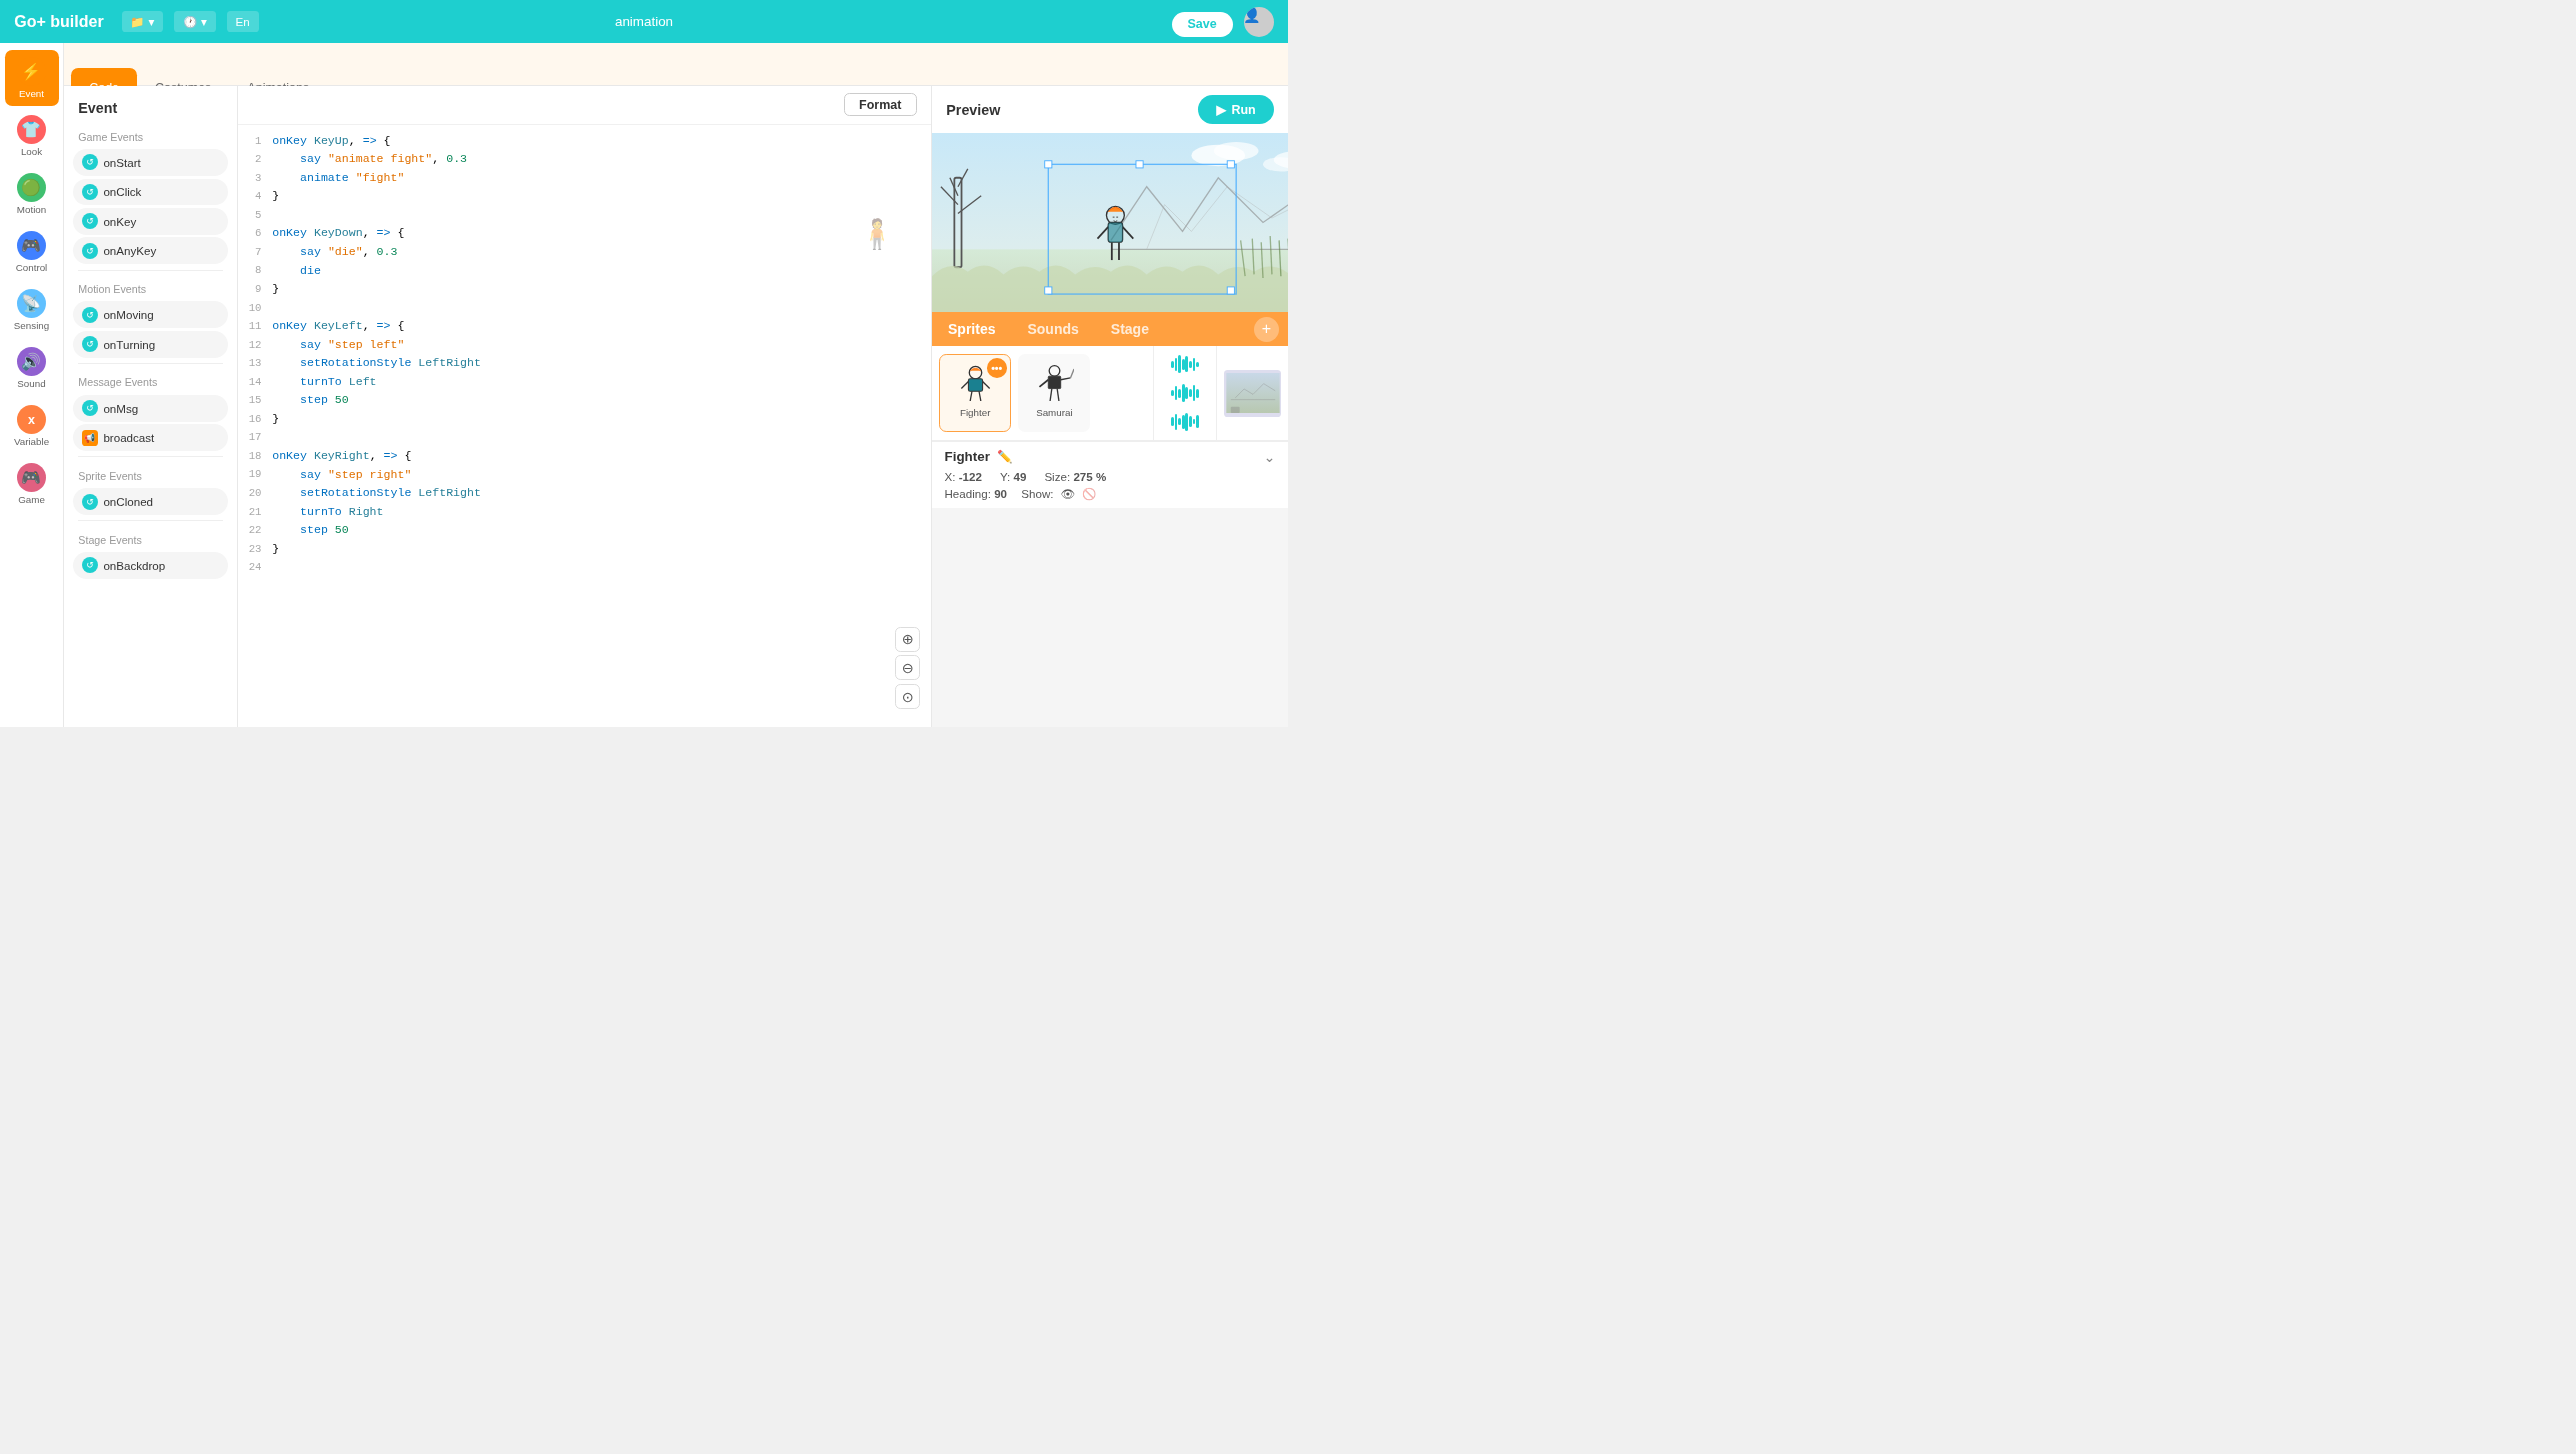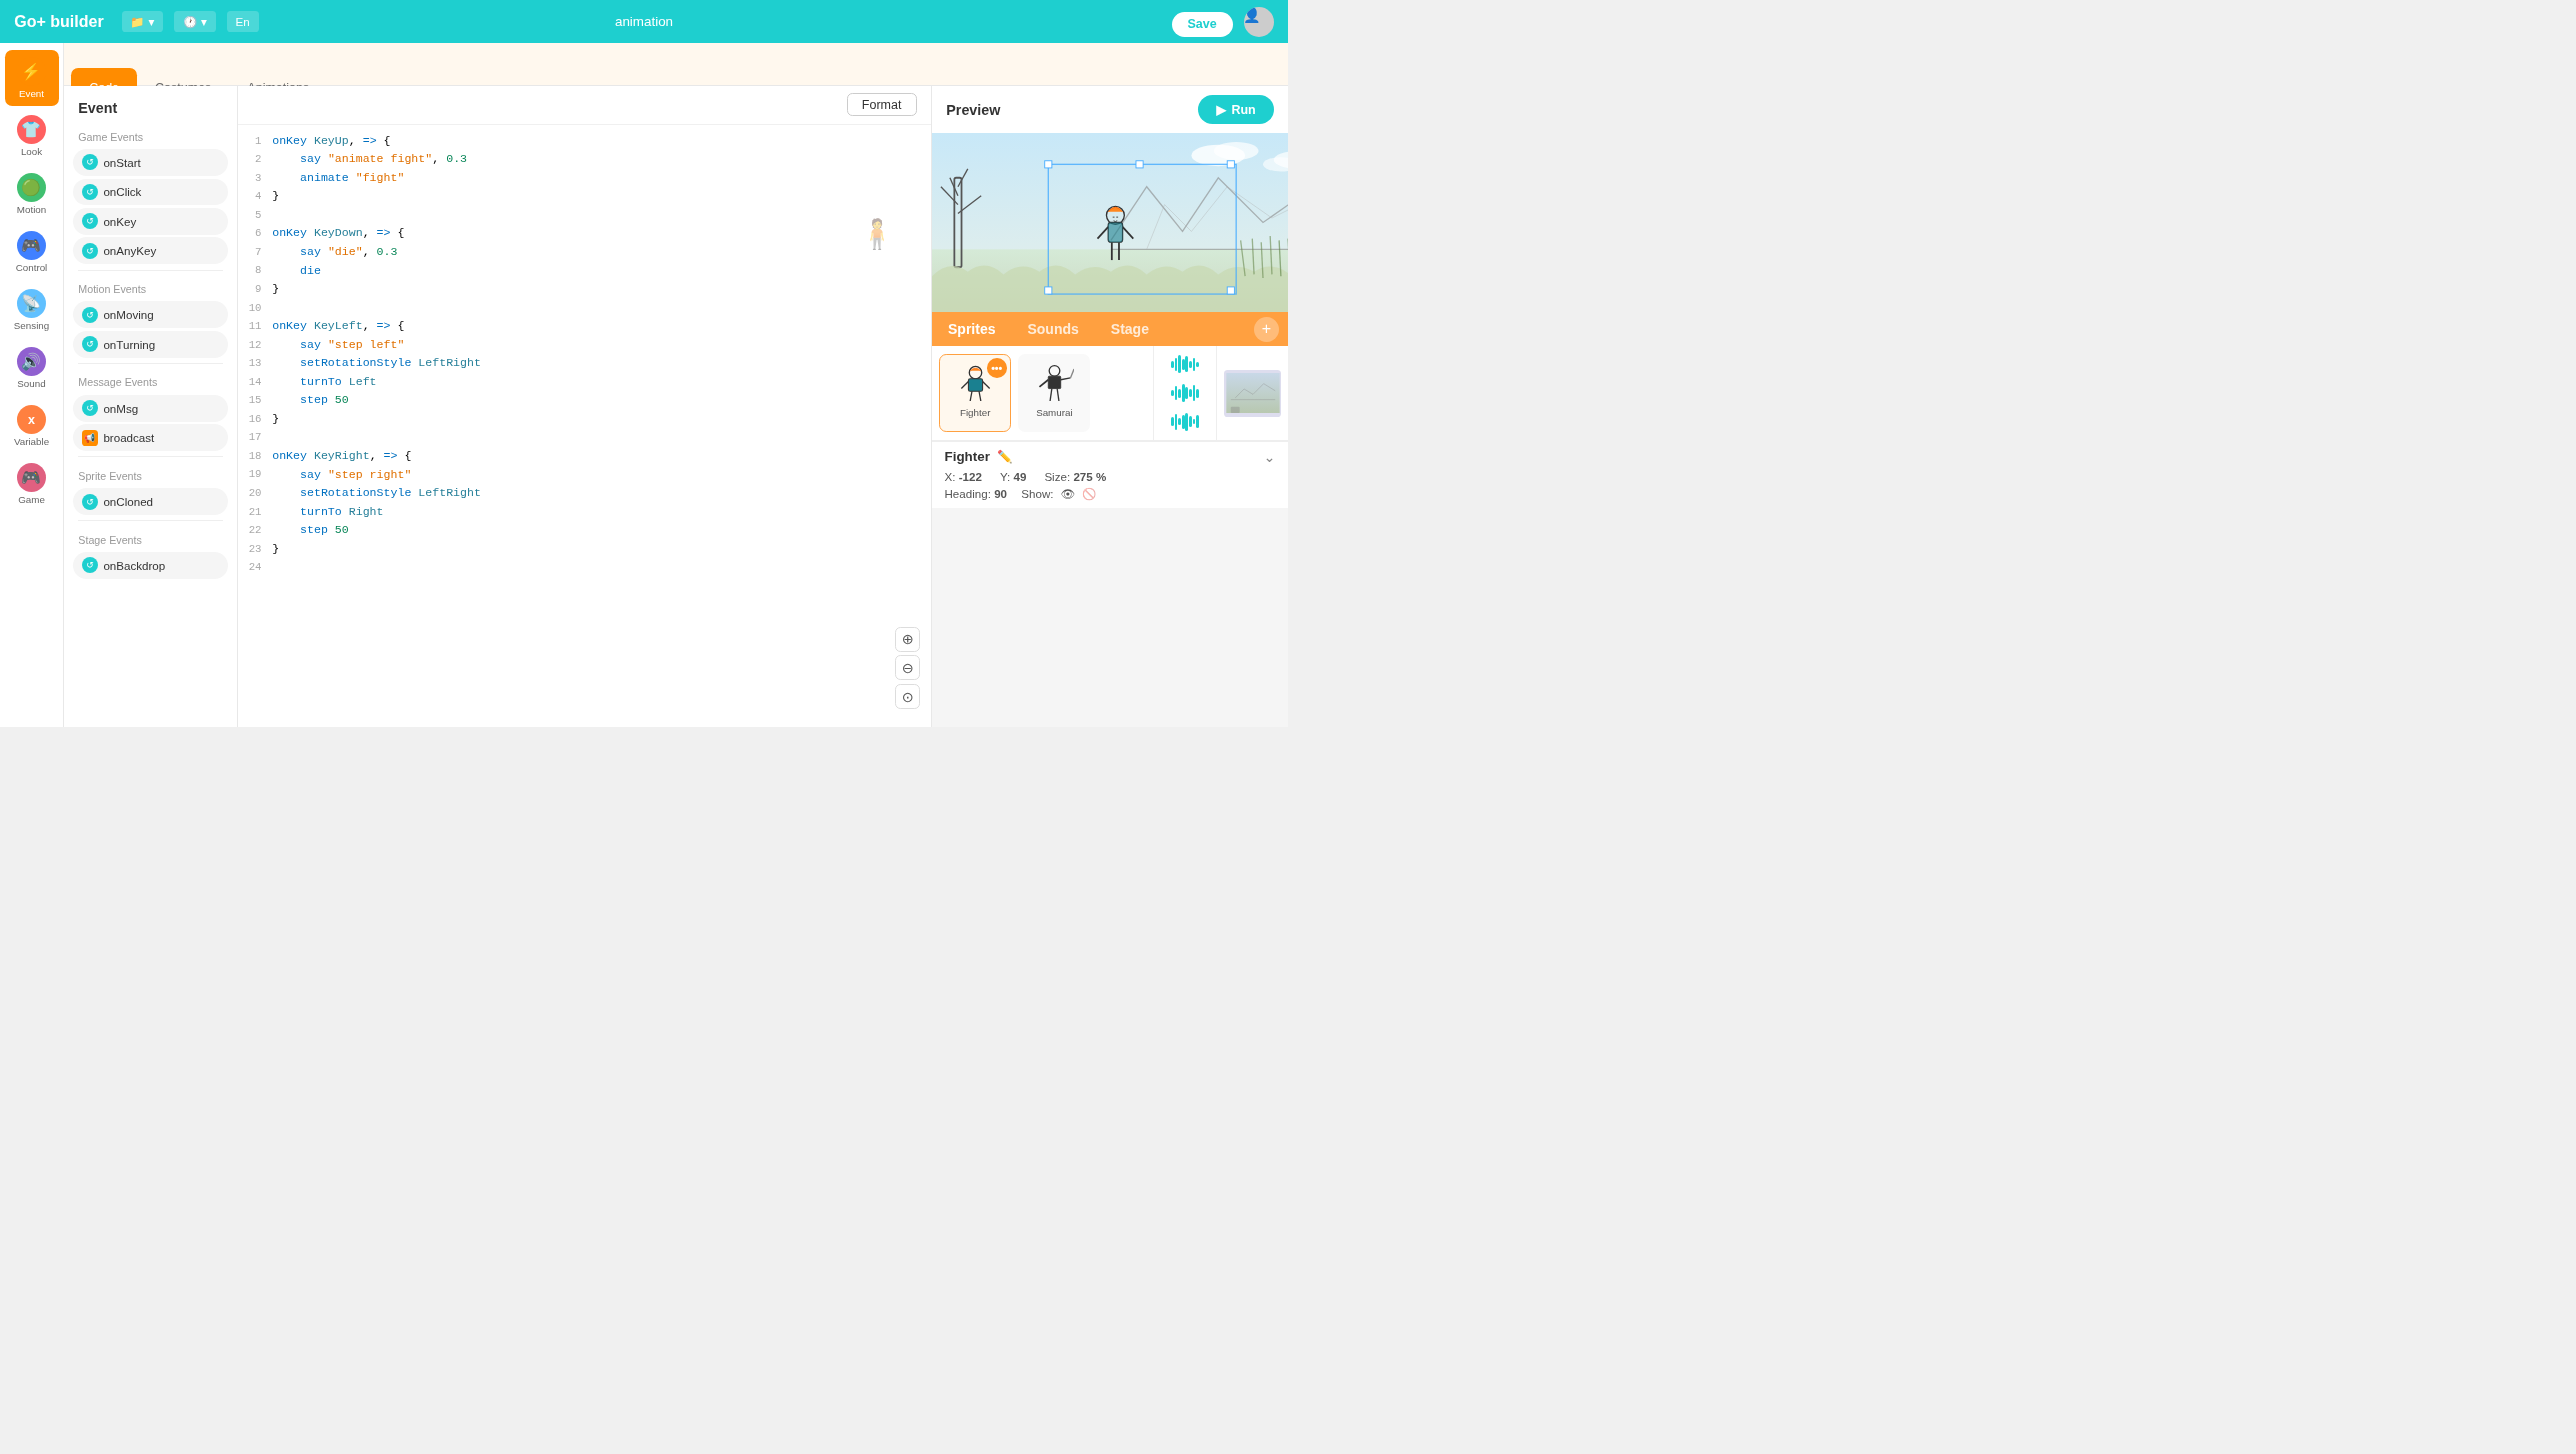--- a/index.html
+++ b/index.html
@@ -210,20 +210,21 @@
       border-bottom: 0.9px solid #f0f0f0;
     }
     .format-btn {
       background: white;
       border: 0.9px solid #ccc;
       padding: 3.6px 14.3px;
       border-radius: 5.4px;
       cursor: pointer;
       font-size: 12.5px;
       color: #333;
+      font-weight: bold;
     }
     .code-editor {
       flex: 1;
       overflow-y: auto;
       padding: 7.2px 0;
       font-family: 'Courier New', monospace;
       font-size: 11.6px;
       line-height: 1.6;
       position: relative;
     }

